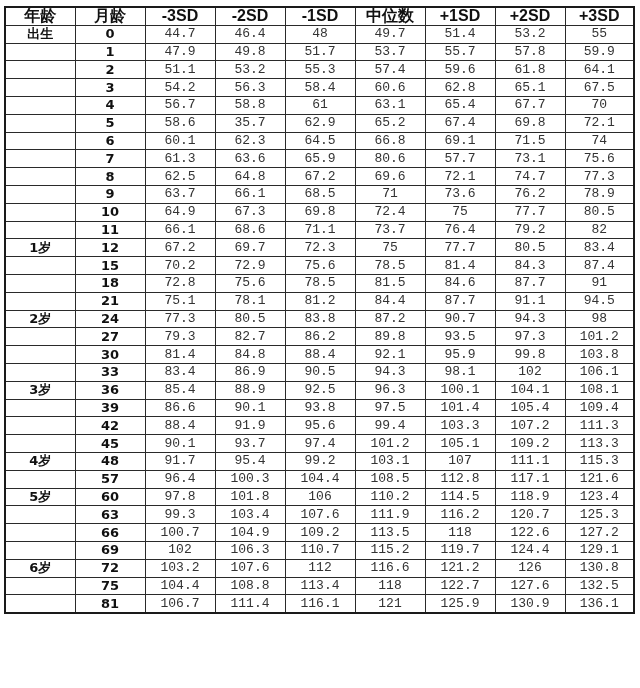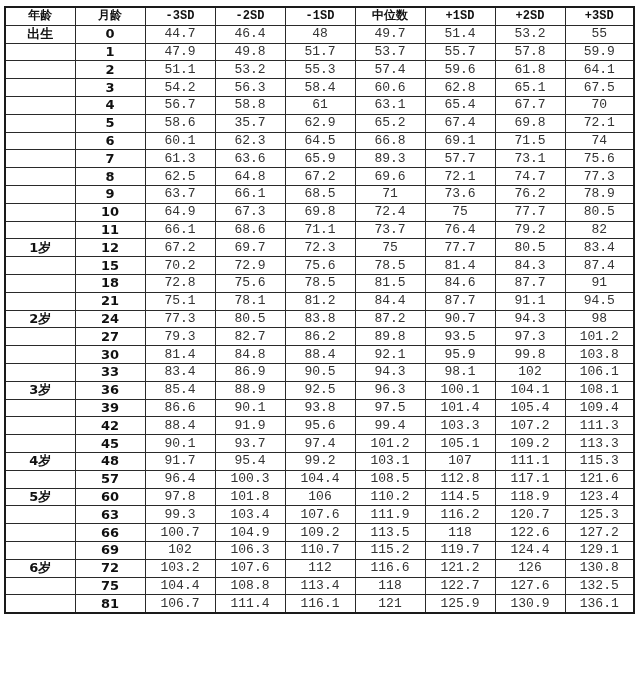--- a/index.html
+++ b/index.html
@@ -16,23 +16,23 @@
     padding: 0;
     text-align: center;
     vertical-align: middle;
     font-size: 13px;
     line-height: 16px;
     color: #222;
     overflow: hidden;
     white-space: nowrap;
   }
   .tbl th {
-    font-family: Liberation Mono, monospace;
+    font-family: Liberation Sans, sans-serif;
     font-weight: bold;
-    font-size: 12px;
+    font-size: 16px;
     color: #111;
   }
   .tbl td.val {
     font-family: "Liberation Mono", "DejaVu Sans Mono", monospace;
     font-size: 13px;
     color: #333;
   }
   .tbl td.age, .tbl td.month {
     font-family: "DejaVu Sans", sans-serif;
     font-weight: bold;
@@ -147,21 +147,21 @@
         <td class="val">69.1</td>
         <td class="val">71.5</td>
         <td class="val">74</td>
       </tr>
       <tr>
         <td class="age"></td>
         <td class="month">7</td>
         <td class="val">61.3</td>
         <td class="val">63.6</td>
         <td class="val">65.9</td>
-        <td class="val">89.3</td>
+        <td class="val">80.6</td>
         <td class="val">57.7</td>
         <td class="val">73.1</td>
         <td class="val">75.6</td>
       </tr>
       <tr>
         <td class="age"></td>
         <td class="month">8</td>
         <td class="val">62.5</td>
         <td class="val">64.8</td>
         <td class="val">67.2</td>

